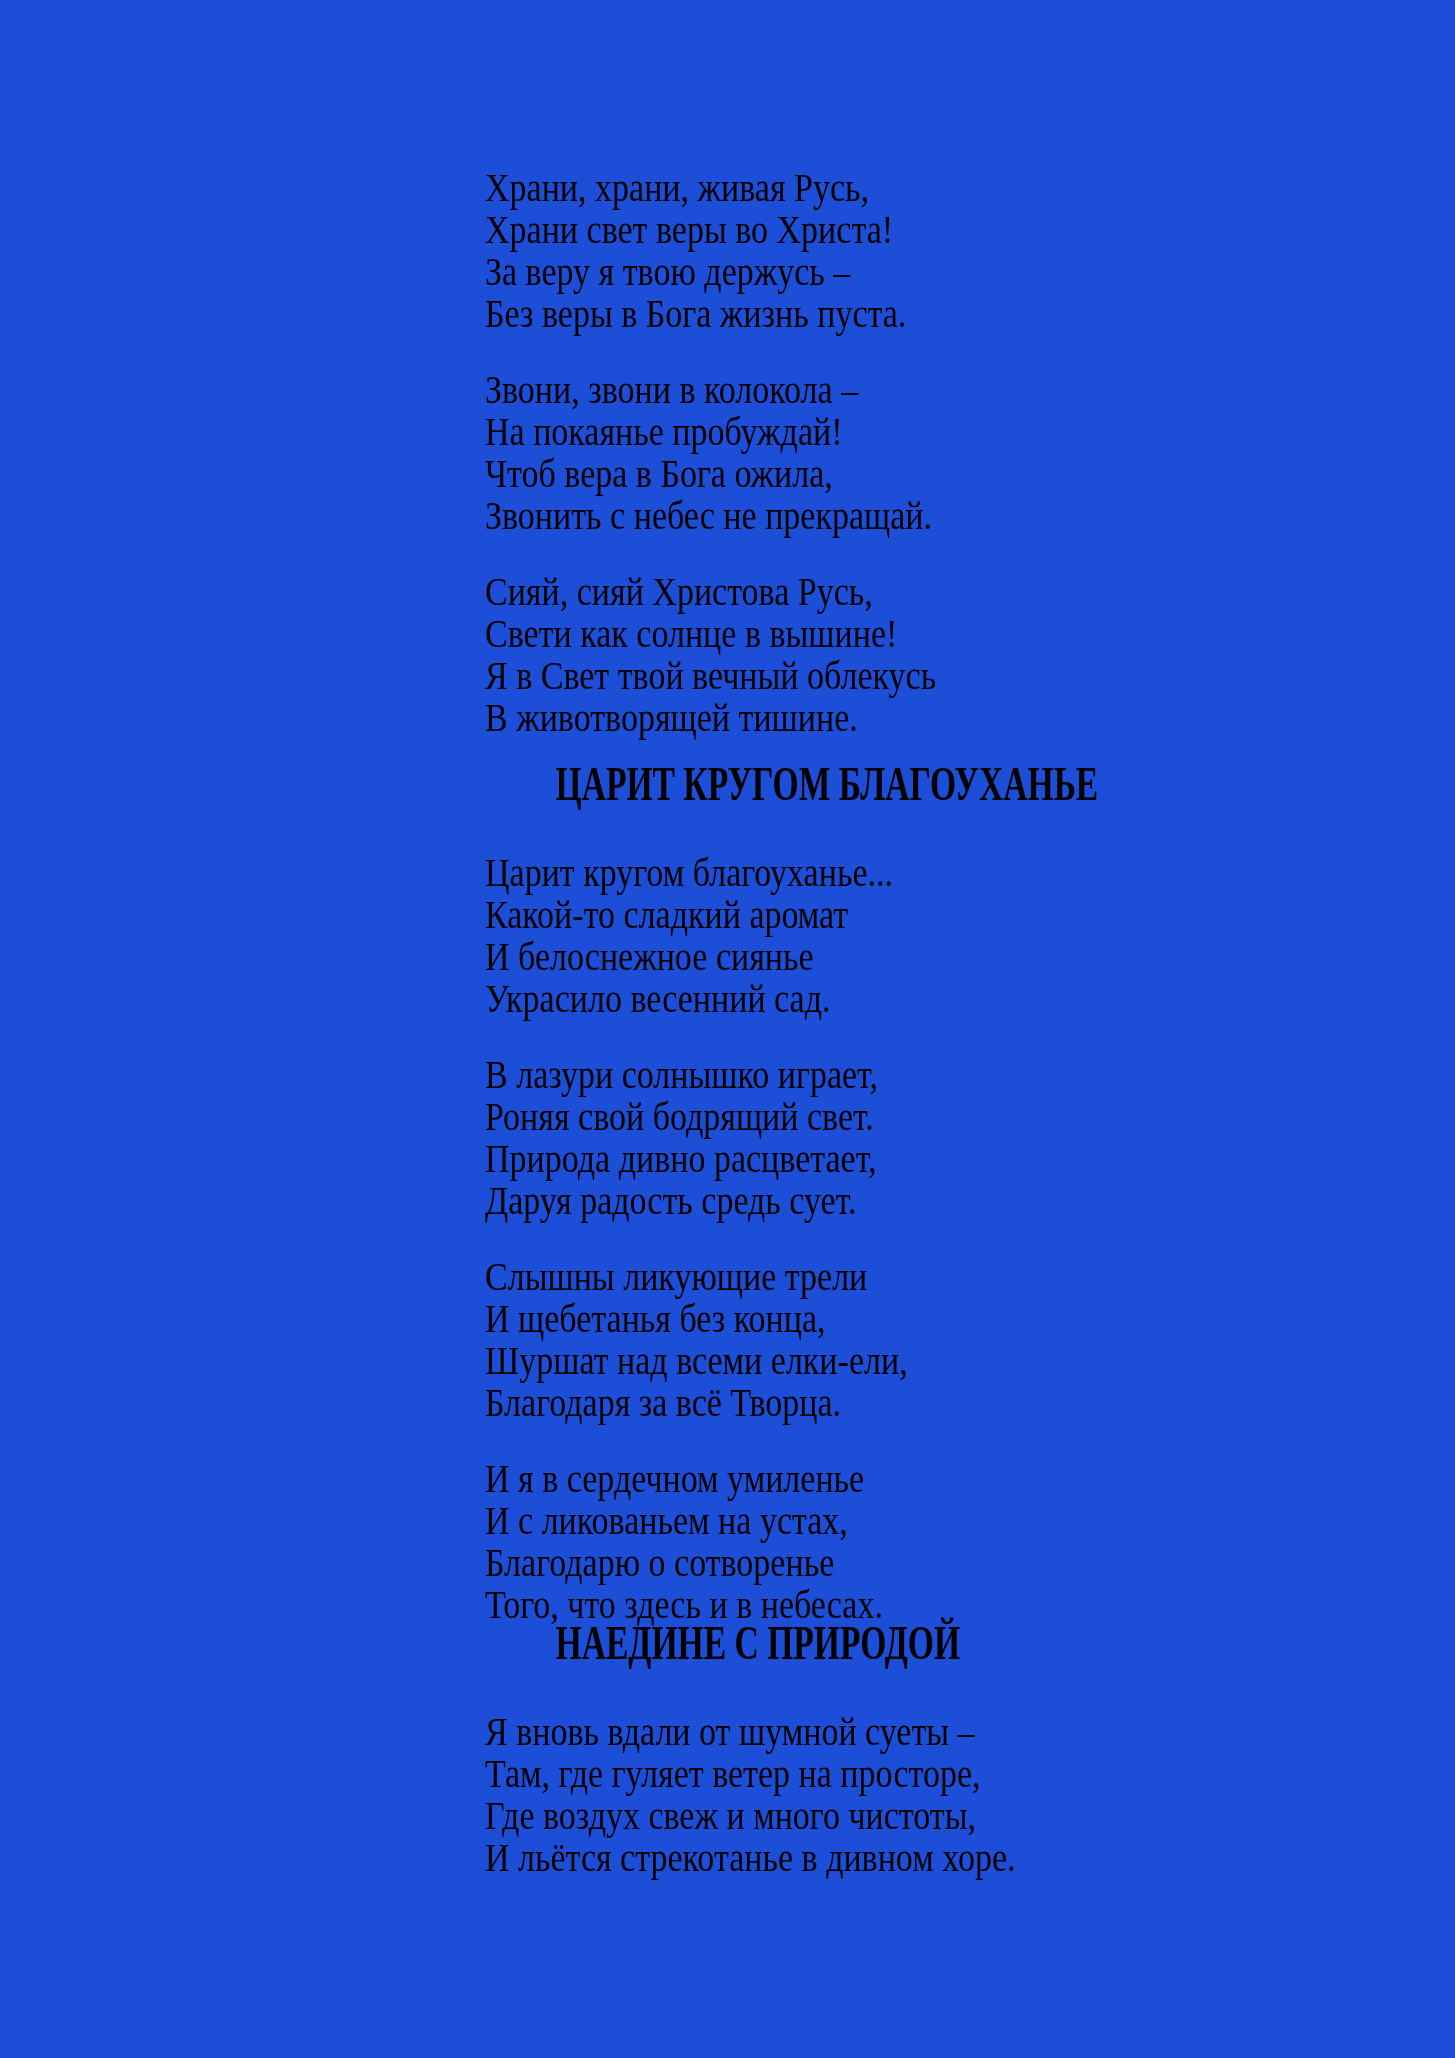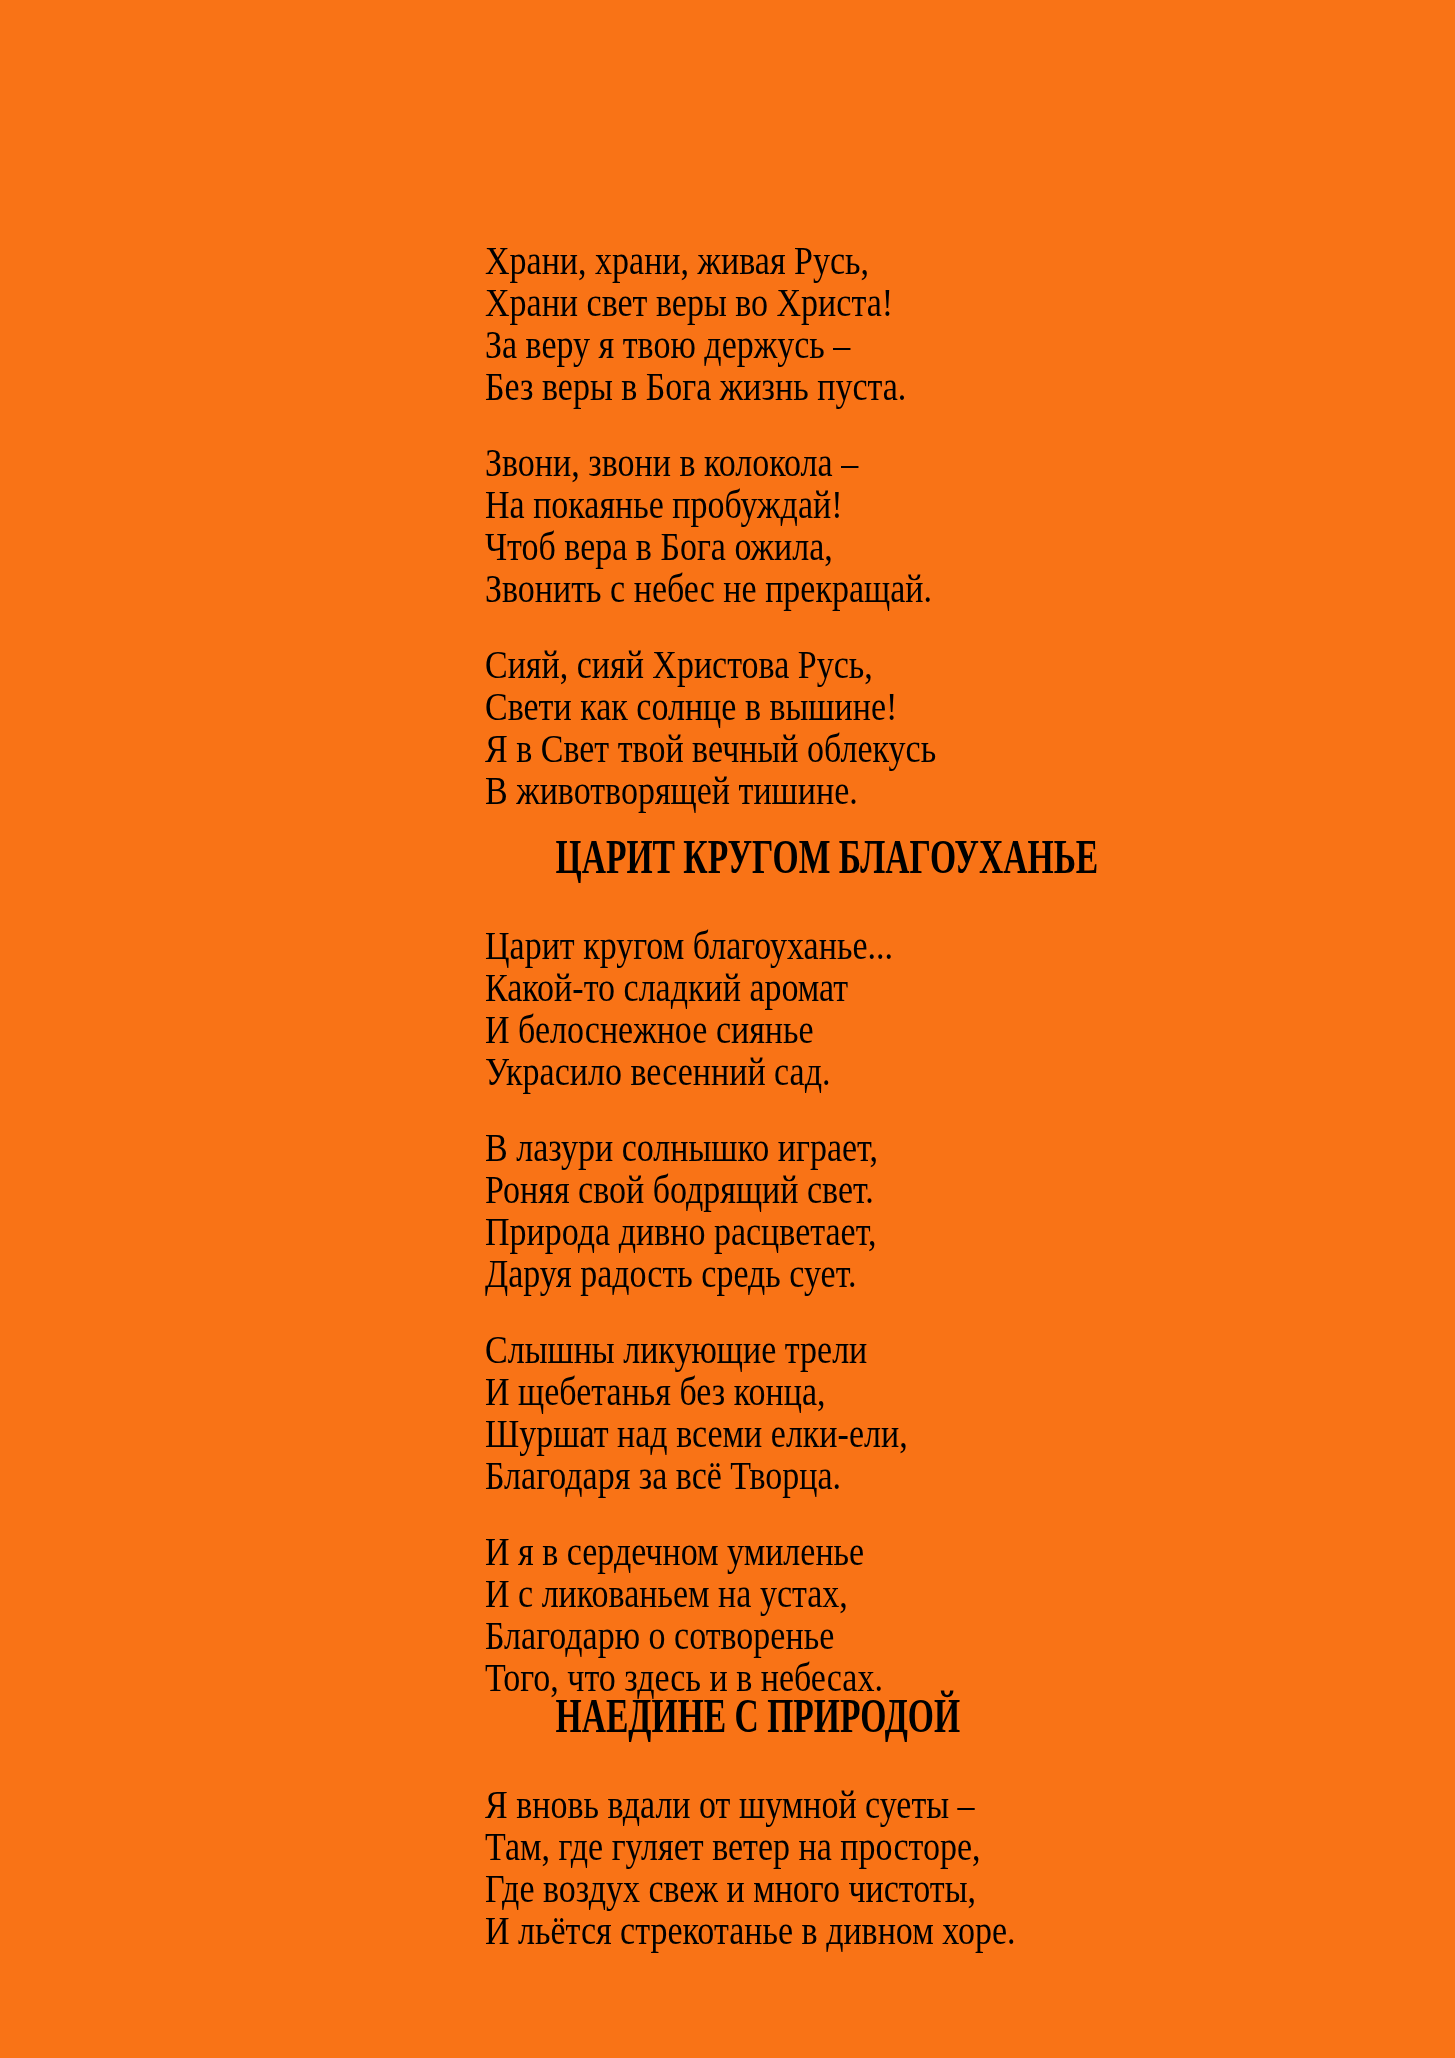--- a/index.html
+++ b/index.html
@@ -4,30 +4,29 @@
 <style>
   html, body {
     margin: 0;
     padding: 0;
     background: #ffffff;
   }
   .page {
     position: relative;
     width: 1455px;
     height: 2058px;
-    background: #f97316;
+    background: #1d4ed8;
     color: #000000;
     box-sizing: border-box;
     padding: 167px 0 0 485px;
     display: flex;
     flex-direction: column;
     align-items: flex-start;
     overflow: hidden;
     font-family: "Liberation Serif", "DejaVu Serif", serif;
-    justify-content: center;
   }
   .stanza {
     margin: 0 0 34px 0;
     font-size: 40px;
     line-height: 42px;
     white-space: nowrap;
     transform: scaleX(0.85);
     transform-origin: 0 0;
   }
   .poem-title {

